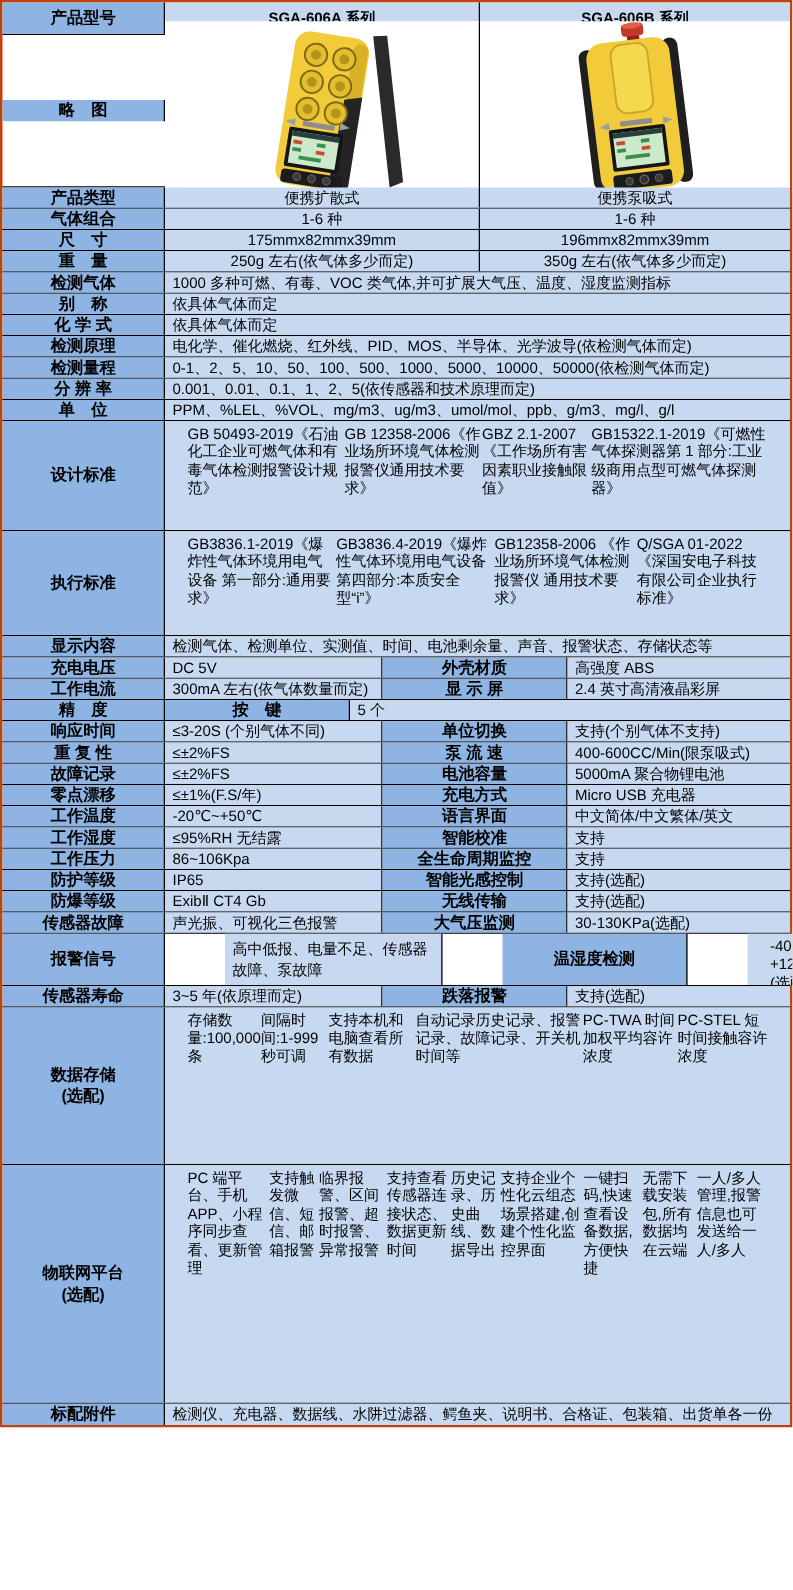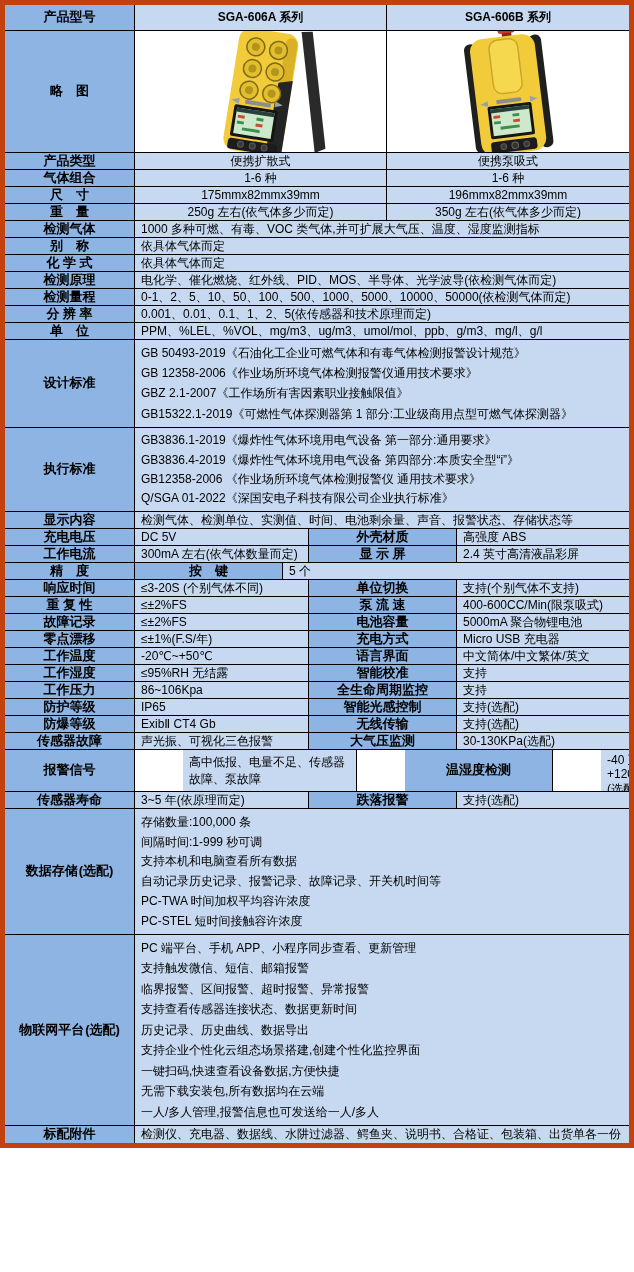--- a/index.html
+++ b/index.html
@@ -1,19 +1,19 @@
 <!DOCTYPE html>
 <html><head>
 <meta charset="utf-8">
 <style>
   html,body{margin:0;padding:0;background:#ffffff;}
   .tbl{
     width:634px;
     box-sizing:border-box;
-    border:5px solid #c2410c;
+    border:2px solid #c2410c;
     font-family:"Liberation Sans","DejaVu Sans",sans-serif;
     color:#000;
   }
   .row{display:flex;box-sizing:border-box;border-bottom:1px solid #000;}
   .row:last-child{border-bottom:none;}
   .cell{box-sizing:border-box;border-right:1px solid #000;overflow:hidden;}
   .cell:last-child{border-right:none;}
   
   .c-label{width:130px;flex:0 0 130px;}
   .c-a{width:252px;flex:0 0 252px;}
@@ -21,40 +21,40 @@
   .c-v1{width:174px;flex:0 0 174px;}
   .c-l2{width:148px;flex:0 0 148px;}
   .c-v2{flex:1;}
   .c-span{flex:1;}
   
   .lbl{
     background:#8DB4E2;
     display:flex;align-items:center;justify-content:center;
     font-weight:bold;font-size:13px;text-align:center;line-height:1.25;
   }
-  .lbl.multi{gap:1px;}
+  .lbl.multi{flex-direction:column;gap:1px;}
   .val{
     background:#C6D9F1;
     display:flex;align-items:center;
     font-size:12px;padding:0 6px;line-height:1.35;
   }
   .val.center{justify-content:center;padding:0 2px;}
   .val.multi{
-    flex-direction:column;align-items:flex-start;justify-content:space-around;
-    padding:3px 6px;
+    flex-direction:row;align-items:flex-start;justify-content:space-around;
+    padding:3px 18px;
   }
   .val .line{line-height:1.2;}
   .img-cell{
     background:#FFFFFF;
     display:flex;align-items:center;justify-content:center;padding:0;
   }
   .bold{font-weight:bold;}
   
   .h-head{height:26px;}
-  .h-img{height:122px;}
+  .h-img{height:122px;align-items:center;}
   .h-s{height:17px;}
   .h-std1{height:88px;}
   .h-std2{height:84px;}
   .h-alarm{height:42px;gap:48px;}
   .h-store{height:126px;}
   .h-iot{height:191px;}
 </style>
 </head>
 <body>
 

